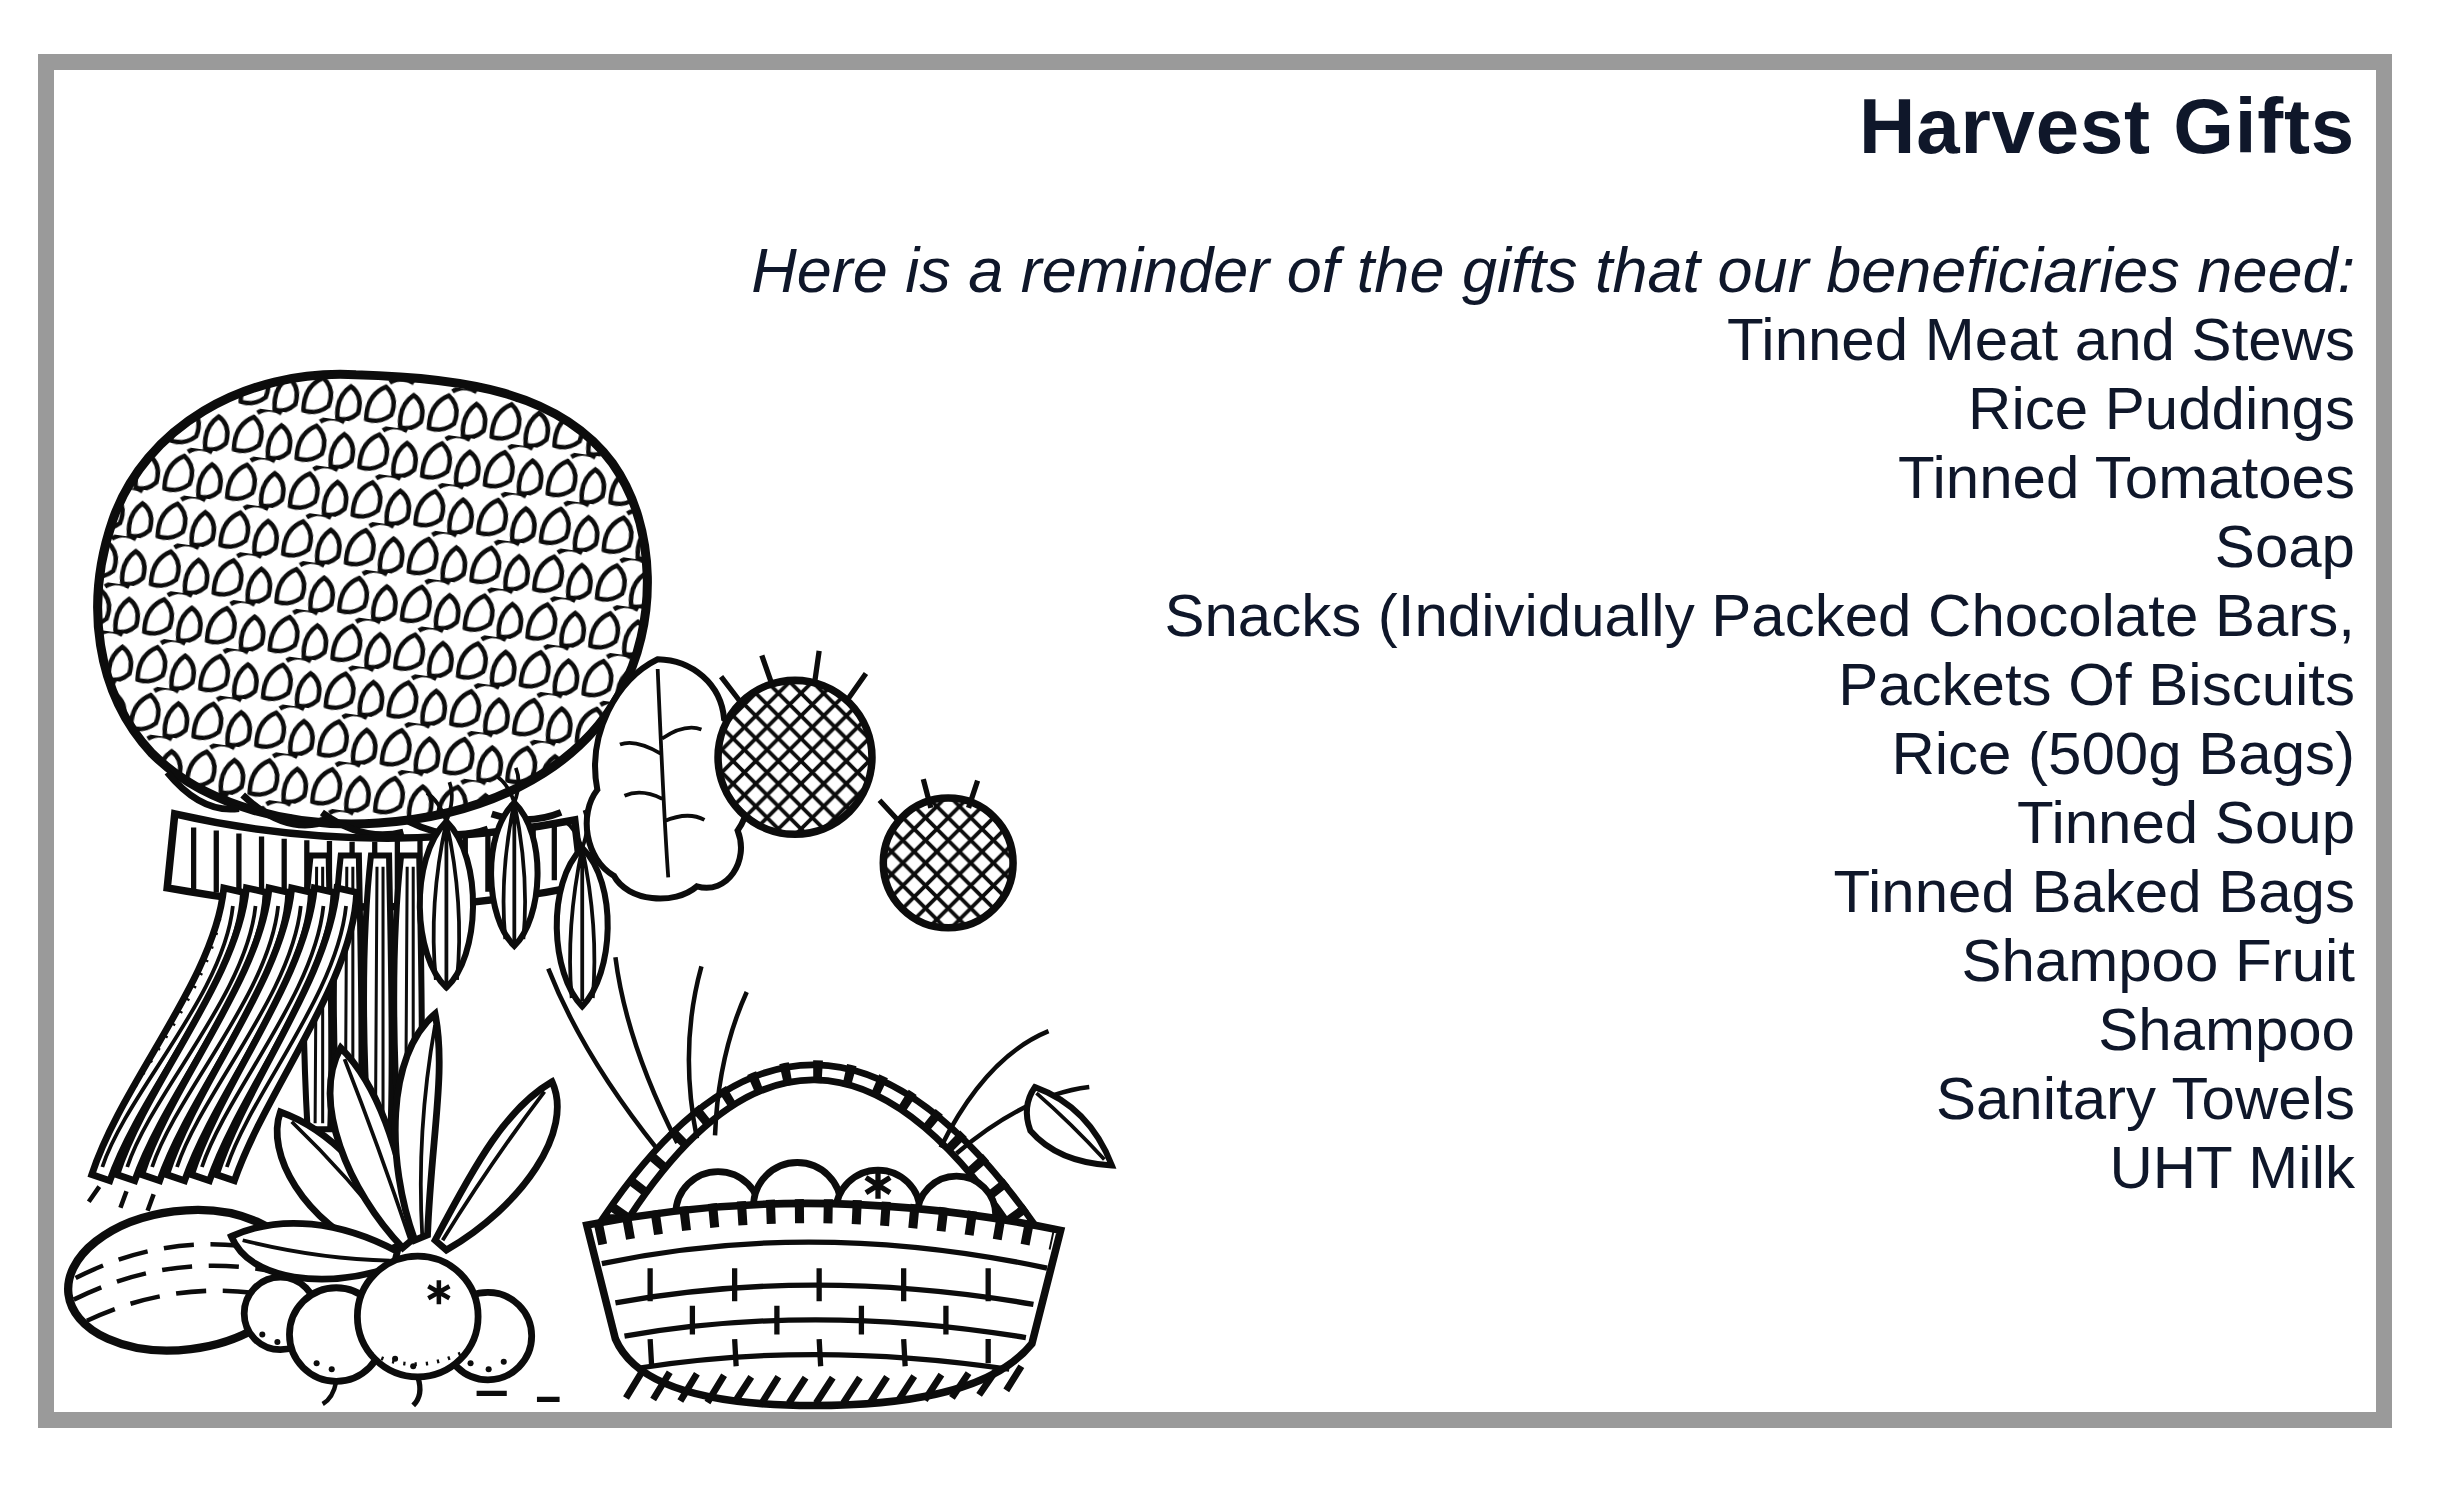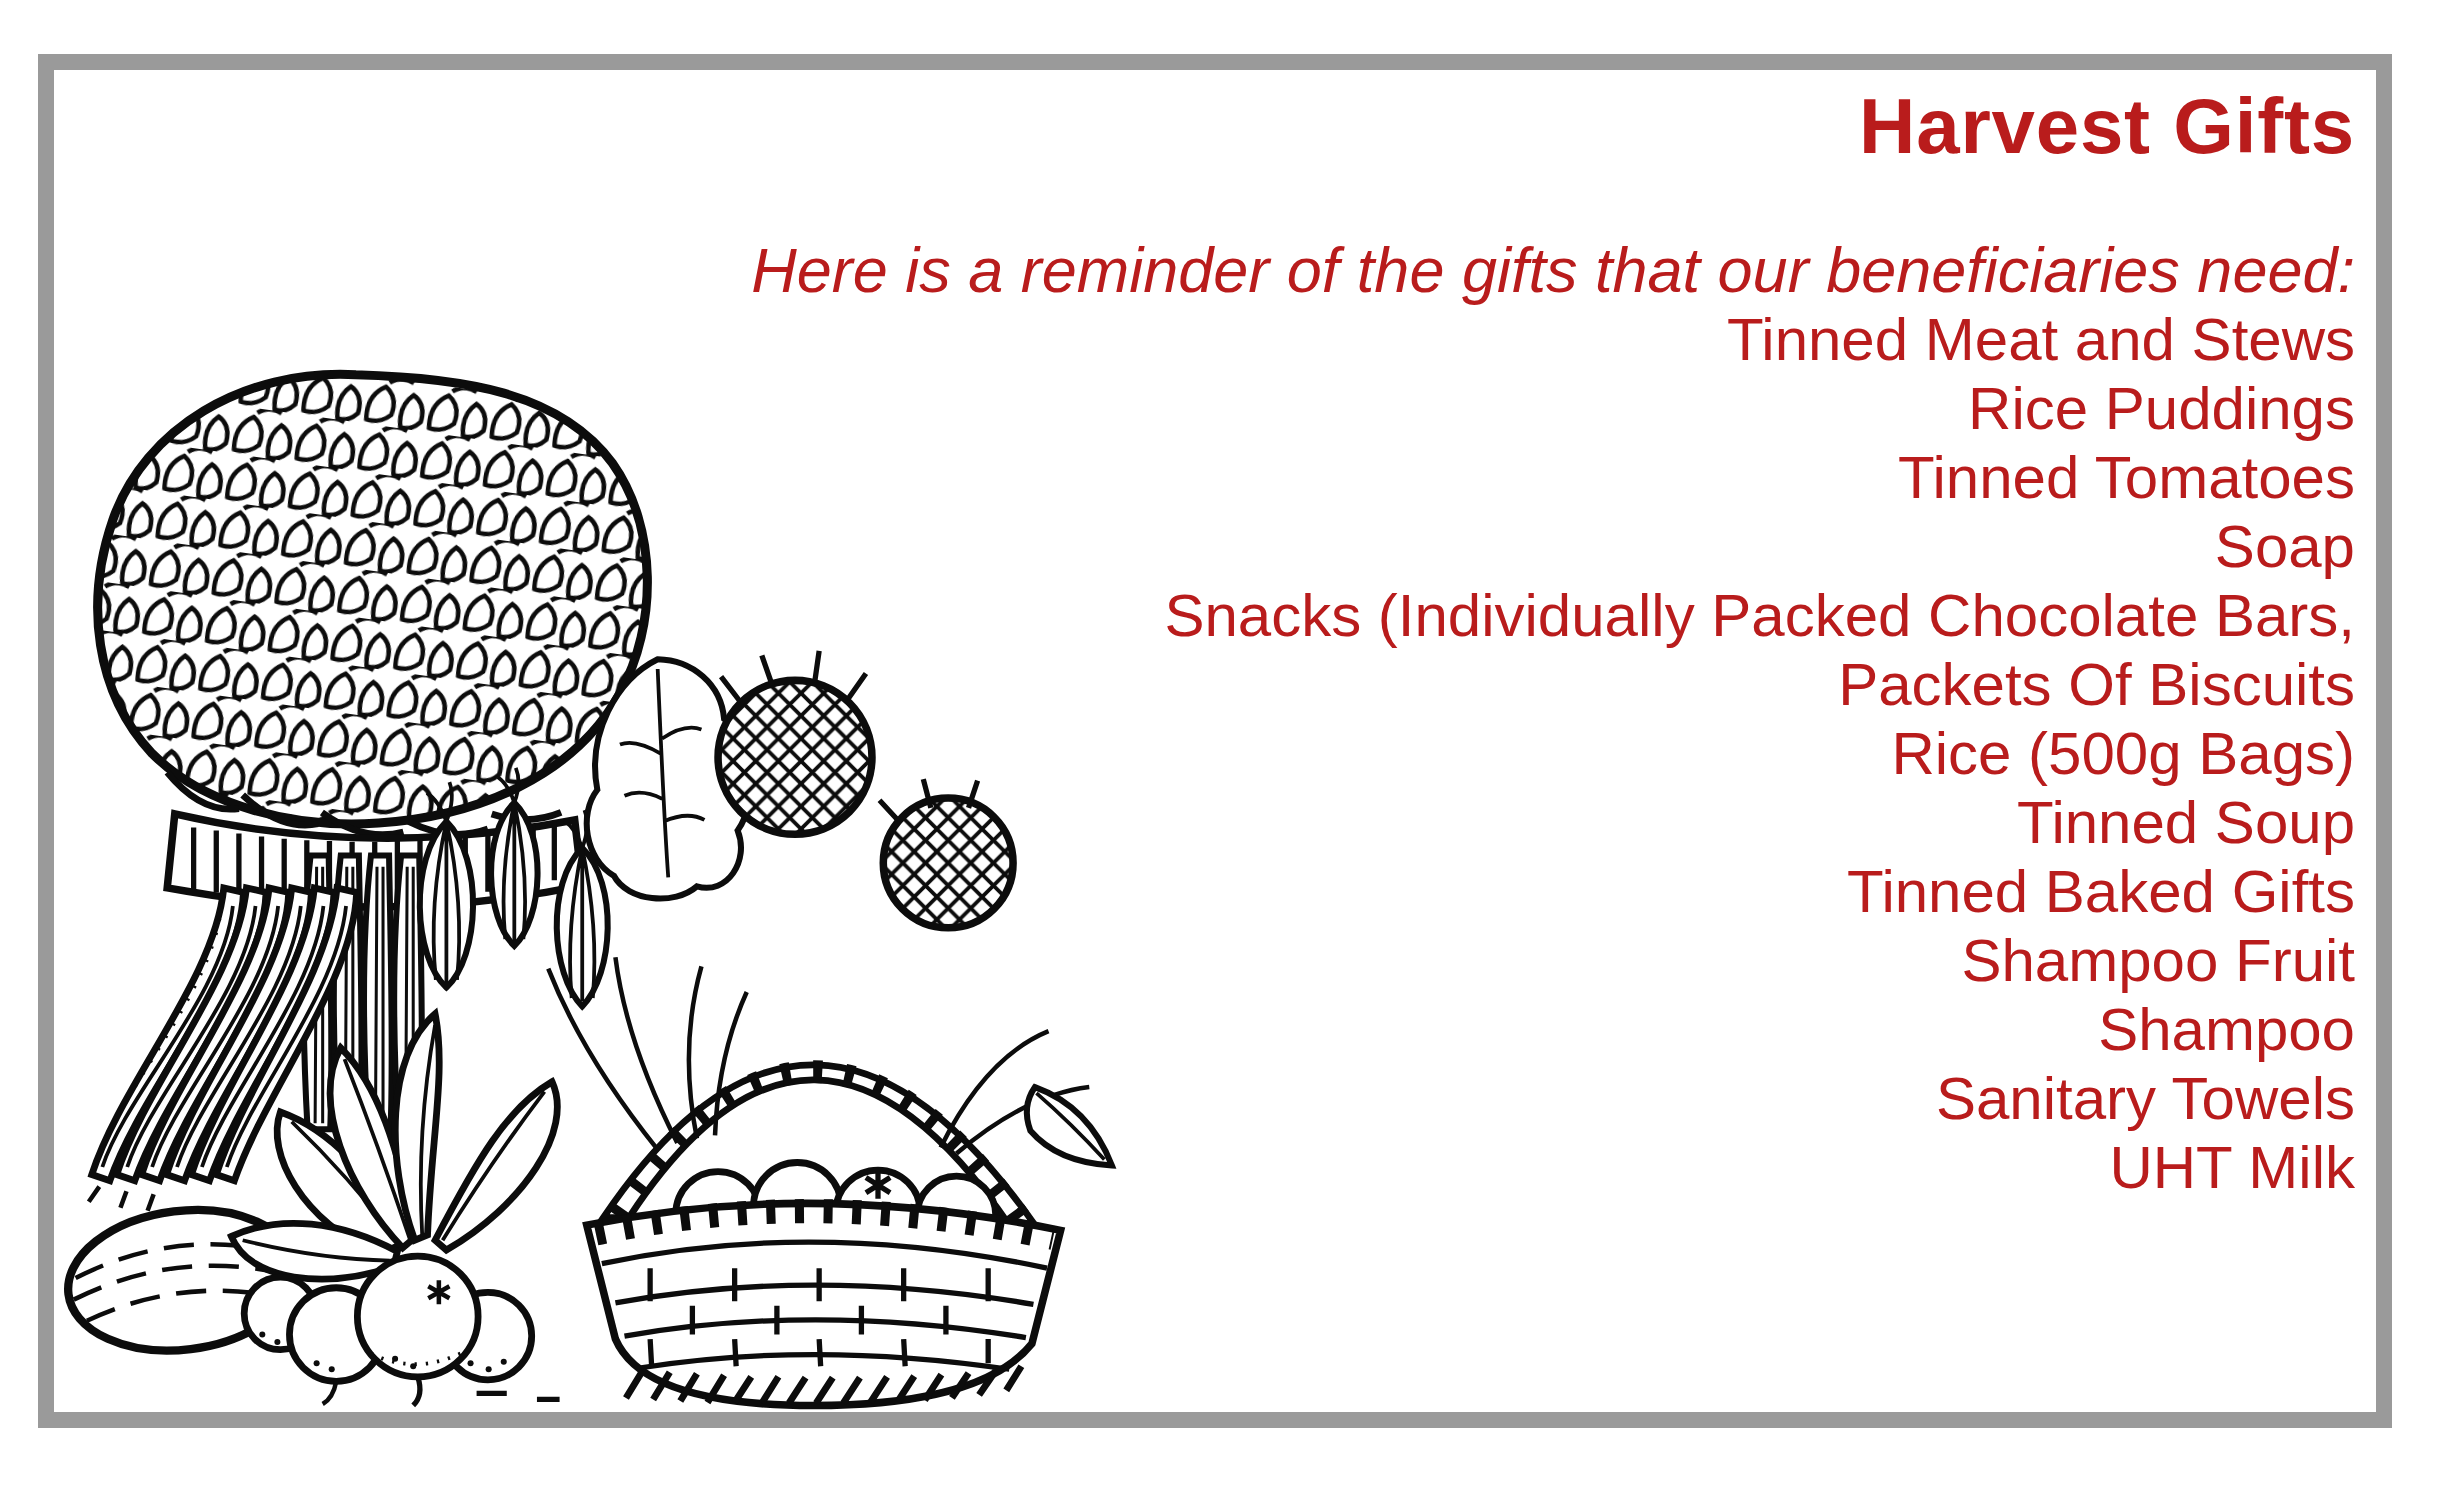--- a/index.html
+++ b/index.html
@@ -1,21 +1,21 @@
 <!DOCTYPE html>
 <html style="font-size:12px"><head>
 <meta charset="utf-8">
 <style>
   html,body{margin:0;padding:0;background:#ffffff;}
   .page{
     position:relative;
     width:2450px;height:1509px;
     background:#ffffff;
     font-family:"Liberation Sans", sans-serif;
-    color:#b91c1c;
+    color:#0f172a;
     overflow:hidden;
   }
   .frame{
     position:absolute;
     left:38px;top:54px;
     width:2354px;height:1374px;
     border:16.6px solid #9a9a9a;
     box-sizing:border-box;
     background:#ffffff;
     overflow:hidden;
@@ -231,21 +231,21 @@
       <p class="intro">Here is a reminder of the gifts that our beneficiaries need:</p>
       <div class="gift-list">
           <div class="gift-line">Tinned Meat and Stews</div>
           <div class="gift-line">Rice Puddings</div>
           <div class="gift-line">Tinned Tomatoes</div>
           <div class="gift-line">Soap</div>
           <div class="gift-line">Snacks (Individually Packed Chocolate Bars,</div>
           <div class="gift-line">Packets Of Biscuits</div>
           <div class="gift-line">Rice (500g Bags)</div>
           <div class="gift-line">Tinned Soup</div>
-          <div class="gift-line">Tinned Baked Gifts</div>
+          <div class="gift-line">Tinned Baked Bags</div>
           <div class="gift-line">Shampoo Fruit</div>
           <div class="gift-line">Shampoo</div>
           <div class="gift-line">Sanitary Towels</div>
           <div class="gift-line">UHT Milk</div>
         </div>
     </div>
 
   </div>
 </div>
 

